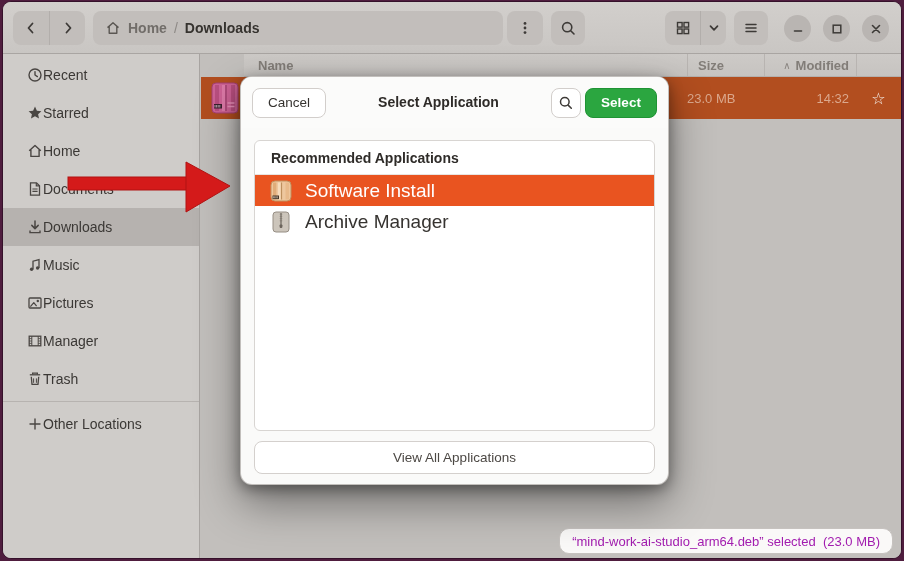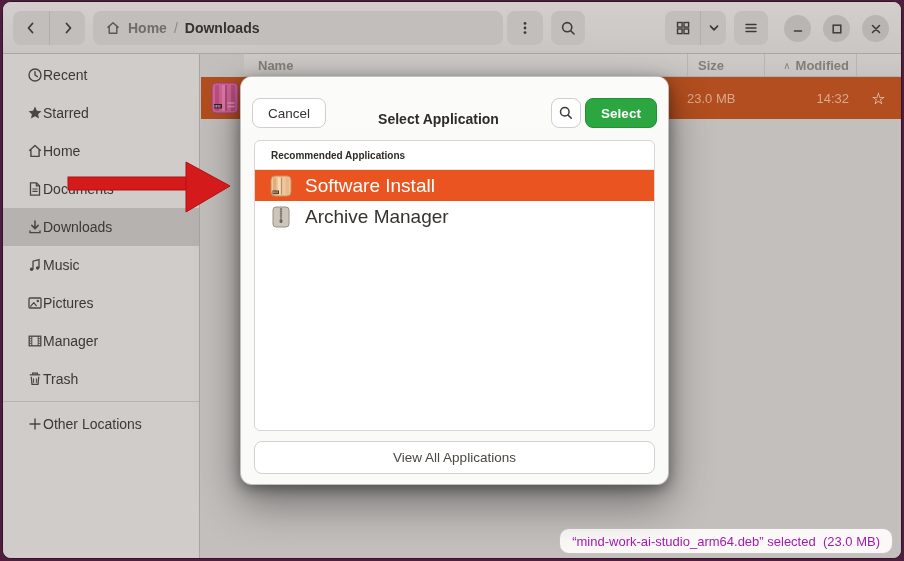--- a/index.html
+++ b/index.html
@@ -79,40 +79,40 @@
     position:absolute; right:8px; bottom:4px; height:26px; border-radius:10px;
     background:#faf9f8; border:1px solid #c6c2bf; display:flex; align-items:center;
     padding:0 12px; font-size:13px; color:#a21caf; white-space:pre; z-index:40;
   }
   
   .dialog {
     position:absolute; left:237px; top:74px; width:429px; height:409px; border-radius:12px;
     background:#fafaf9; box-shadow:0 4px 14px rgba(0,0,0,.38), 0 18px 44px rgba(0,0,0,.42);
     z-index:50; display:flex; flex-direction:column; overflow:hidden; border:1px solid rgba(90,80,75,.35);
   }
-  .dlg-header { height:51px; flex:0 0 51px; display:flex; align-items:flex-end; padding:0 11px; gap:4px; background:#fbfbfa; }
+  .dlg-header { height:51px; flex:0 0 51px; display:flex; align-items:center; padding:0 11px; gap:4px; background:#fbfbfa; }
   .dlg-btn {
     height:30px; background:#ffffff; border:1px solid #d2cecb; border-radius:8px;
     font-family:inherit; font-size:13.5px; color:#363330; cursor:pointer;
   }
   .cancel-btn { width:74px; }
   .dlg-title-wrap { flex:1; text-align:center; line-height:1.25; }
   .dlg-title { font-size:14px; font-weight:bold; color:#2e2b28; }
   .dlg-subtitle { font-size:11.5px; color:#8d8883; }
   .dlg-search { width:30px; display:flex; align-items:center; justify-content:center; }
   .select-btn {
     width:72px; height:30px; background:#2ba640; border:1px solid #1f9334; border-radius:8px;
     color:#ffffff; font-weight:bold; font-size:13.5px; cursor:pointer;
   }
   .app-frame {
     margin:12px 13px 0; height:293px; background:#ffffff;
     border:1px solid #d8d5d2; border-radius:6px; overflow:hidden;
   }
   .app-section-header {
-    padding:9px 16px 8px; font-size:10px; font-weight:bold; color:#2f2c29;
+    padding:9px 16px 8px; font-size:14px; font-weight:bold; color:#2f2c29;
     border-bottom:1px solid #e8e5e2;
   }
   .app-row { height:31px; display:flex; align-items:center; gap:12px; padding-left:14px; font-size:19px; color:#363330; cursor:pointer; }
   .app-row.selected { background:#e95420; color:#ffffff; }
   .app-icon { width:24px; height:24px; flex:0 0 24px; }
   .view-all-btn {
     margin:10px 13px; height:33px; background:#ffffff; border:1px solid #d4d0cd; border-radius:8px;
     font-family:inherit; font-size:13.5px; color:#4c4844; cursor:pointer;
   }
   

